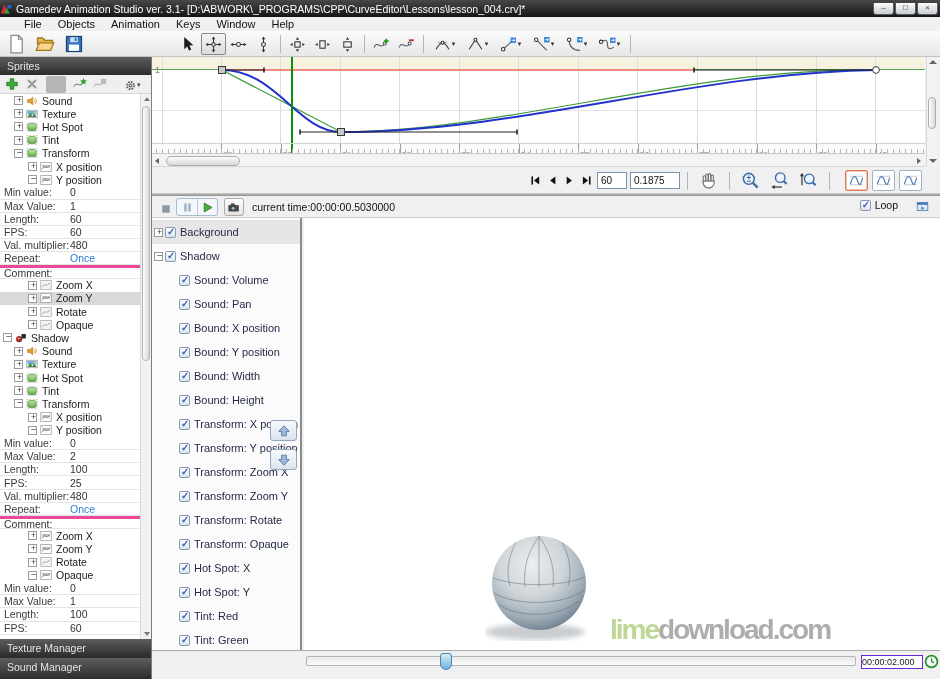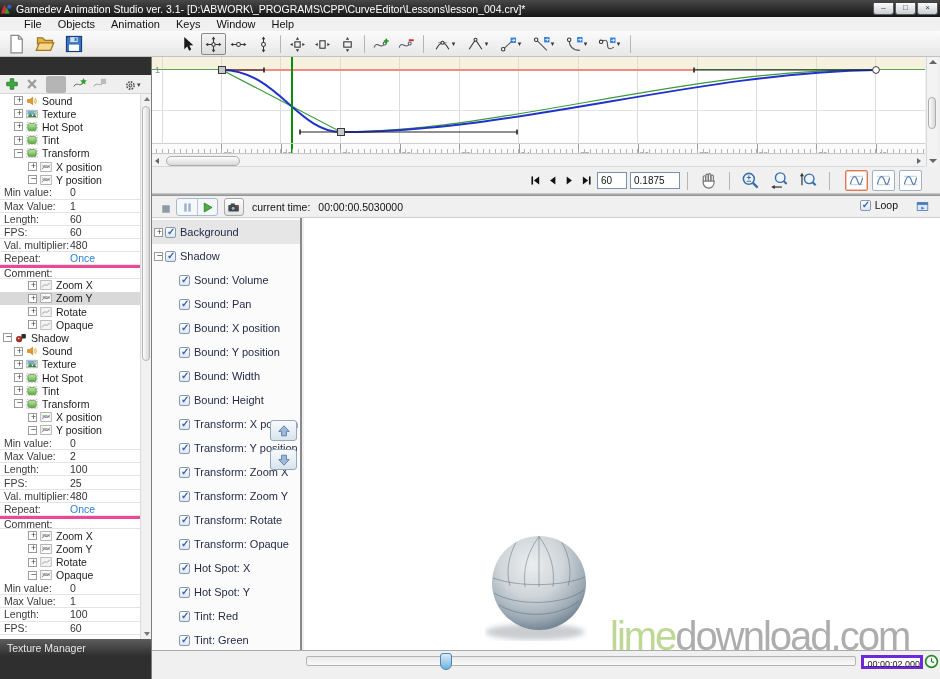--- a/index.html
+++ b/index.html
@@ -115,45 +115,45 @@
 
 .hsplit{position:absolute;left:152px;right:0;top:193px;height:3px;background:linear-gradient(#cfcfcf,#8a8a8a)}
 .playrow{position:absolute;left:152px;right:0;top:196px;height:22px;background:#f0f0f0;border-bottom:1px solid #cfcfcf}
 .stopbtn{position:absolute;left:8px;top:5px;width:12px;height:12px}
 .pgroup{position:absolute;left:24px;top:2px;width:42px;height:18px;border:1px solid #a9bacd;border-radius:3px;background:#f5f8fa;display:flex}
 .pgbtn{width:20px;height:16px;display:flex;align-items:center;justify-content:center}
 .pgbtn+.pgbtn{border-left:1px solid #b9c8d8}
 .pgbtn svg{width:13px;height:13px}
 .cambtn{position:absolute;left:72px;top:2px;width:20px;height:18px;border:1px solid #a9a9a9;border-radius:3px;background:linear-gradient(#fdfdfd,#e4e4e4);display:flex;align-items:center;justify-content:center}
 .cambtn svg{width:14px;height:13px}
-.ctime{position:absolute;left:100px;top:0;height:22px;display:flex;align-items:center;gap:8px;font-size:10.5px;color:#111}
+.ctime{position:absolute;left:100px;top:0;height:22px;display:flex;align-items:center;font-size:10.5px;color:#111}
 .loopbox{position:absolute;right:42px;top:3px;display:flex;align-items:center;font-size:10.5px;color:#111}
 .cb{width:11px;height:11px;border:1px solid #8898b0;border-radius:2px;background:linear-gradient(#fff,#dde5ef);position:relative;flex:none;margin-right:4px}
 .cb::after{content:"✓";position:absolute;left:1px;top:-2px;font-size:10px;font-weight:bold;color:#3a5fc0}
 .loopwinbtn{position:absolute;right:8px;top:2px;width:20px;height:17px;display:flex;align-items:center;justify-content:center}
 .loopwinbtn svg{width:15px;height:13px}
 
 .layers{position:absolute;left:152px;top:218px;width:150px;bottom:29px;background:#fbfbfb;border-right:2px solid #8a8a8a;overflow:hidden;padding-top:2px}
 .lrow{display:flex;align-items:center;height:24px;font-size:11px;color:#252b47;padding-left:2px}
 .lrow.d-1{padding-left:16px}
 .lrow.sel-true{background:#e6e6e6}
 .llabel{white-space:nowrap}
 .updown{position:absolute;left:270px;top:420px;width:27px}
 .udbtn{width:27px;height:21px;border:1px solid #93a8bd;border-radius:3px;background:linear-gradient(#f8fafc,#d9e3ee);display:flex;align-items:center;justify-content:center;margin-bottom:8px}
 .udbtn svg{width:14px;height:14px}
 
 .canvas{position:absolute;left:304px;top:218px;right:0;bottom:29px;background:#fff}
 .ball{position:absolute;left:181px;top:315px}
-.watermark{position:absolute;left:610px;top:614px;font-size:40px;font-weight:normal;letter-spacing:-2px;color:#a7a7a7;opacity:.92;white-space:nowrap}
+.watermark{position:absolute;left:610px;top:614px;font-size:28px;font-weight:bold;letter-spacing:-2px;color:#a7a7a7;opacity:.92;white-space:nowrap}
 .watermark .lime{color:#b9d48c}
 
 .bottombar{position:absolute;left:152px;right:0;bottom:0;height:29px;background:#f0f0f0;border-top:1px solid #ababab}
 .track{position:absolute;left:306px;right:84px;top:656px;height:10px;border:1px solid #b4b4b4;border-radius:2px;background:linear-gradient(#eaeaea,#fafafa)}
 .sthumb2{position:absolute;left:440px;top:653px;width:12px;height:17px;background:linear-gradient(#d8ecf8,#6fb3dd);border:1px solid #4a86b8;border-radius:3px 3px 6px 6px}
-.timebox{position:absolute;right:17px;top:655px;width:62px;height:14px;background:#fff;border:3px solid #6d28d9;font-size:9px;line-height:12px;text-align:right;color:#222}
+.timebox{position:absolute;right:17px;top:655px;width:62px;height:14px;background:#fff;border:1px solid #6d28d9;font-size:9px;line-height:12px;text-align:left;color:#222}
 .clockbtn{position:absolute;right:1px;top:654px;width:15px;height:15px}
 </style>
 </head>
 <body>
 
 <svg width="0" height="0" style="position:absolute">
 <defs>
 <linearGradient id="g-green" x1="0" y1="0" x2="0" y2="1">
         <stop offset="0" stop-color="#c4e8a6"></stop>
         <stop offset="1" stop-color="#5fae4a"></stop>
@@ -535,20 +535,21 @@
             <use href="#i-tan6"></use>
           </svg>
           <span class="caret"></span>
         </span>
 
   <span class="tbtn sep-true"></span>
 </div>
   </div>
 
   <div class="sidebar">
+    <div class="pheader" style="top:0">Sprites</div>
     <div class="ptools">
   <span class="tbtn">
           <svg viewBox="0 0 16 16">
             <use href="#i-plus"></use>
           </svg>
         </span>
 
   <span class="tbtn">
           <svg viewBox="0 0 16 16">
             <use href="#i-xgray"></use>
@@ -890,20 +891,21 @@
     <span class="tlabel">FPS:</span>
     <span class="pval">60</span>
   </div>
 </div>
     <div class="sscroll">
       <span class="sarr up"></span>
       <span class="sthumb"></span>
       <span class="sarr down"></span>
     </div>
     <div class="pheader ph2a">Texture Manager</div>
+    <div class="pheader ph2b" style="height:21px">Sound Manager</div>
   </div>
 
   <div class="plot">
     <span class="axis1">1</span>
     <div class="gline"></div>
     <div class="rline"></div>
     <svg class="plotsvg" width="773" height="86">
       <path d="M70,13 L189,75 C350,75 540,10 724,13" stroke="#3a9a3a" stroke-width="1.2" fill="none"></path>
       <path d="M70,13 C124,13 146,75 189,75 C368,75 540,16 724,13" stroke="#2233cc" stroke-width="2" fill="none"></path>
       <path d="M70,13 H112 M148,75 H365 M542,13 H724" stroke="#222" stroke-width="1.1" fill="none"></path>

